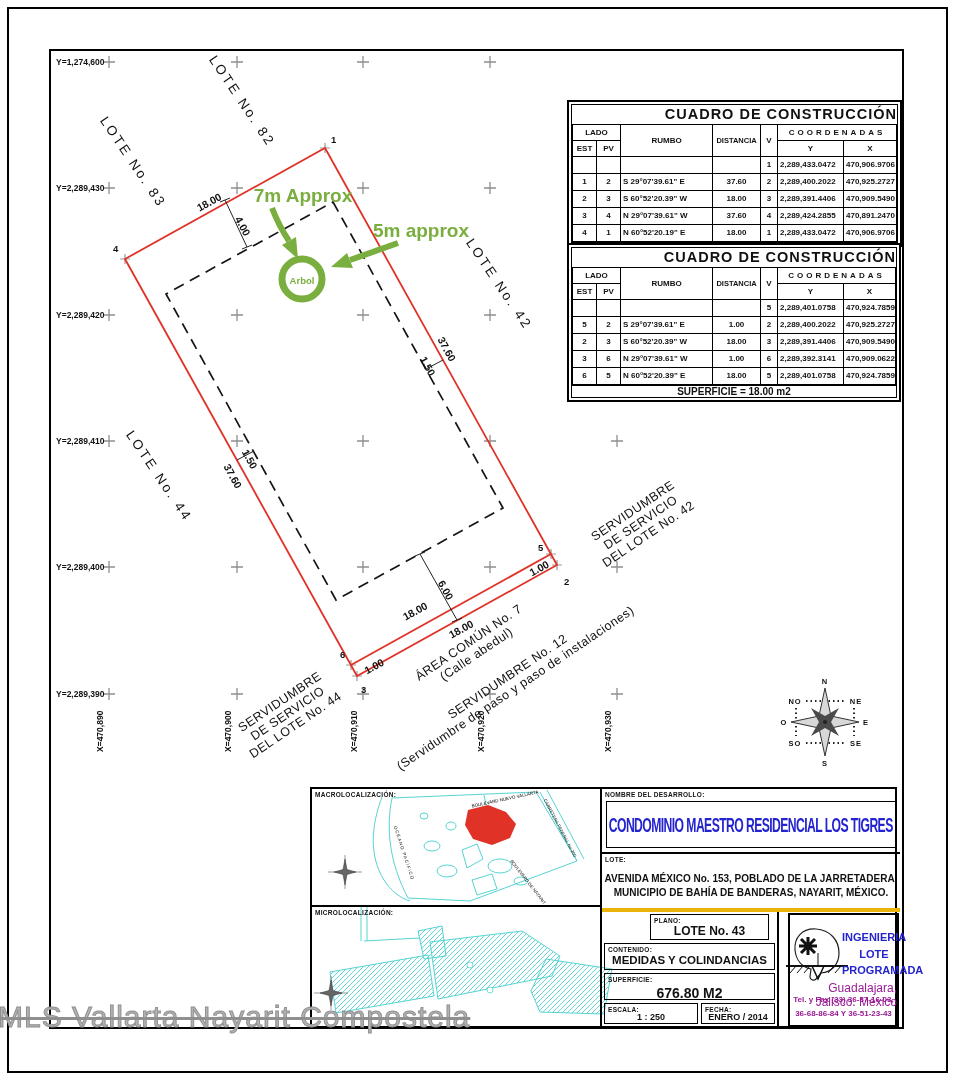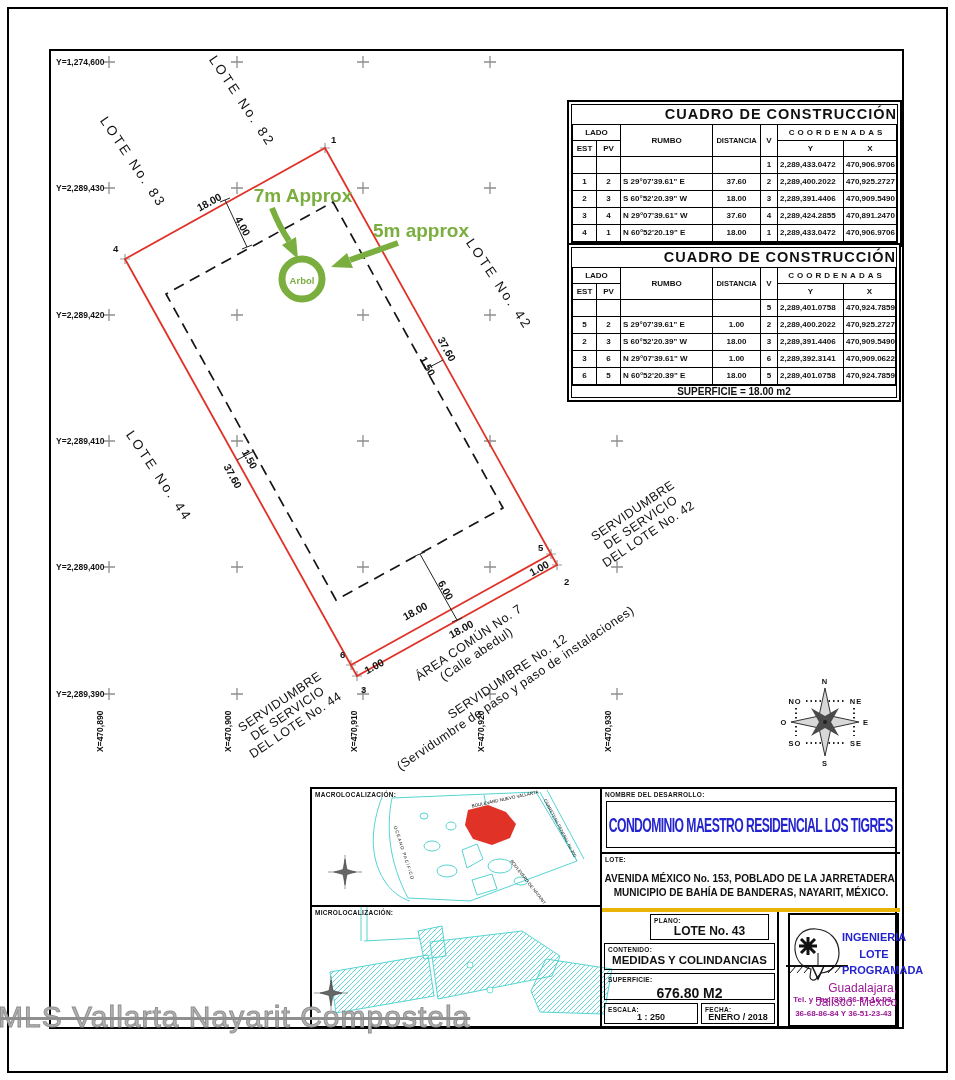--- a/index.html
+++ b/index.html
@@ -408,21 +408,21 @@
       <div class="innerbox" style="left:2px;top:61px;right:2px;height:27px;">
         <div class="tb-label">SUPERFICIE:</div>
         <div class="abs" style="left:0;top:11px;width:100%;text-align:center;font-size:14px;font-weight:bold;">676.80 M2</div>
       </div>
       <div class="innerbox" style="left:2px;top:91px;width:94px;height:21px;">
         <div class="tb-label">ESCALA:</div>
         <div class="abs" style="left:0;top:8px;width:100%;text-align:center;font-size:9px;font-weight:bold;">1 : 250</div>
       </div>
       <div class="innerbox" style="left:99px;top:91px;right:2px;height:21px;">
         <div class="tb-label">FECHA:</div>
-        <div class="abs" style="left:0;top:8px;width:100%;text-align:center;font-size:9px;font-weight:bold;">ENERO / 2018</div>
+        <div class="abs" style="left:0;top:8px;width:100%;text-align:center;font-size:9px;font-weight:bold;">ENERO / 2014</div>
       </div>
     </div>
 
     <div class="tb" style="left:467px;top:123px;width:121px;height:115.5px;">
       <div class="innerbox" style="left:1px;top:1px;right:1px;bottom:1px;border-width:2px;margin-left:8px;">
         <div class="abs blue" style="left:52px;top:14px;width:64px;text-align:center;font-size:11px;font-weight:bold;line-height:1.5;">
           <div>INGENIERIA</div>
           <div>LOTE</div>
           <div>PROGRAMADA</div>
         </div>

